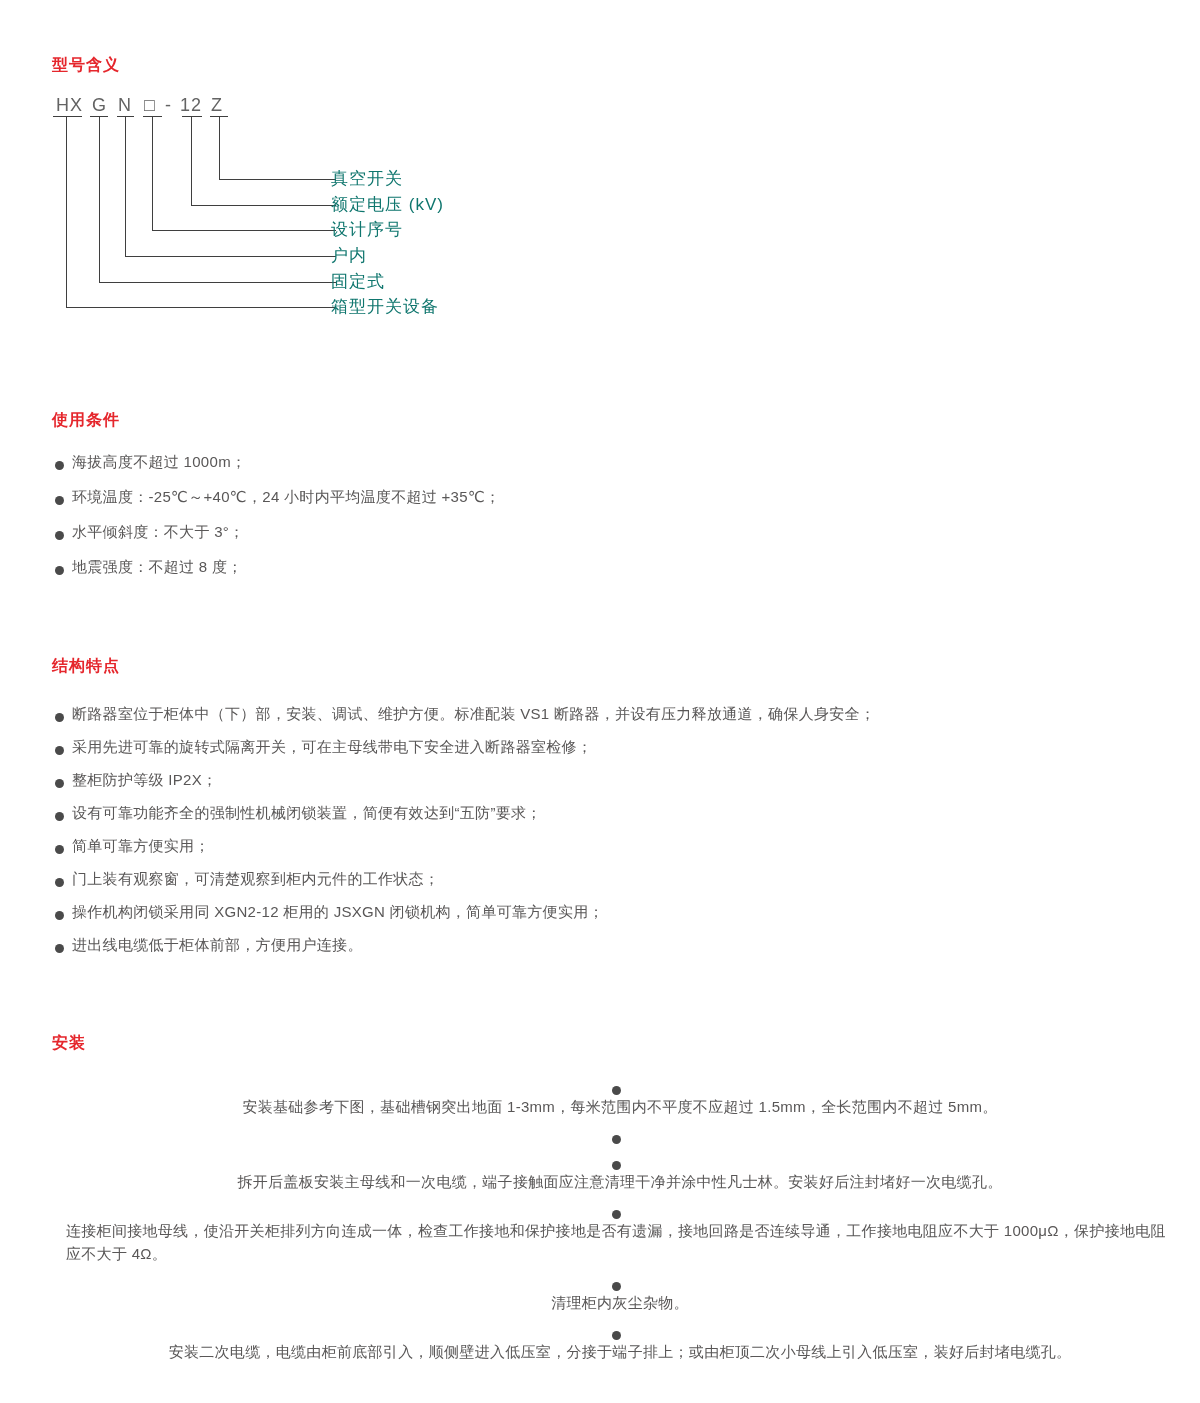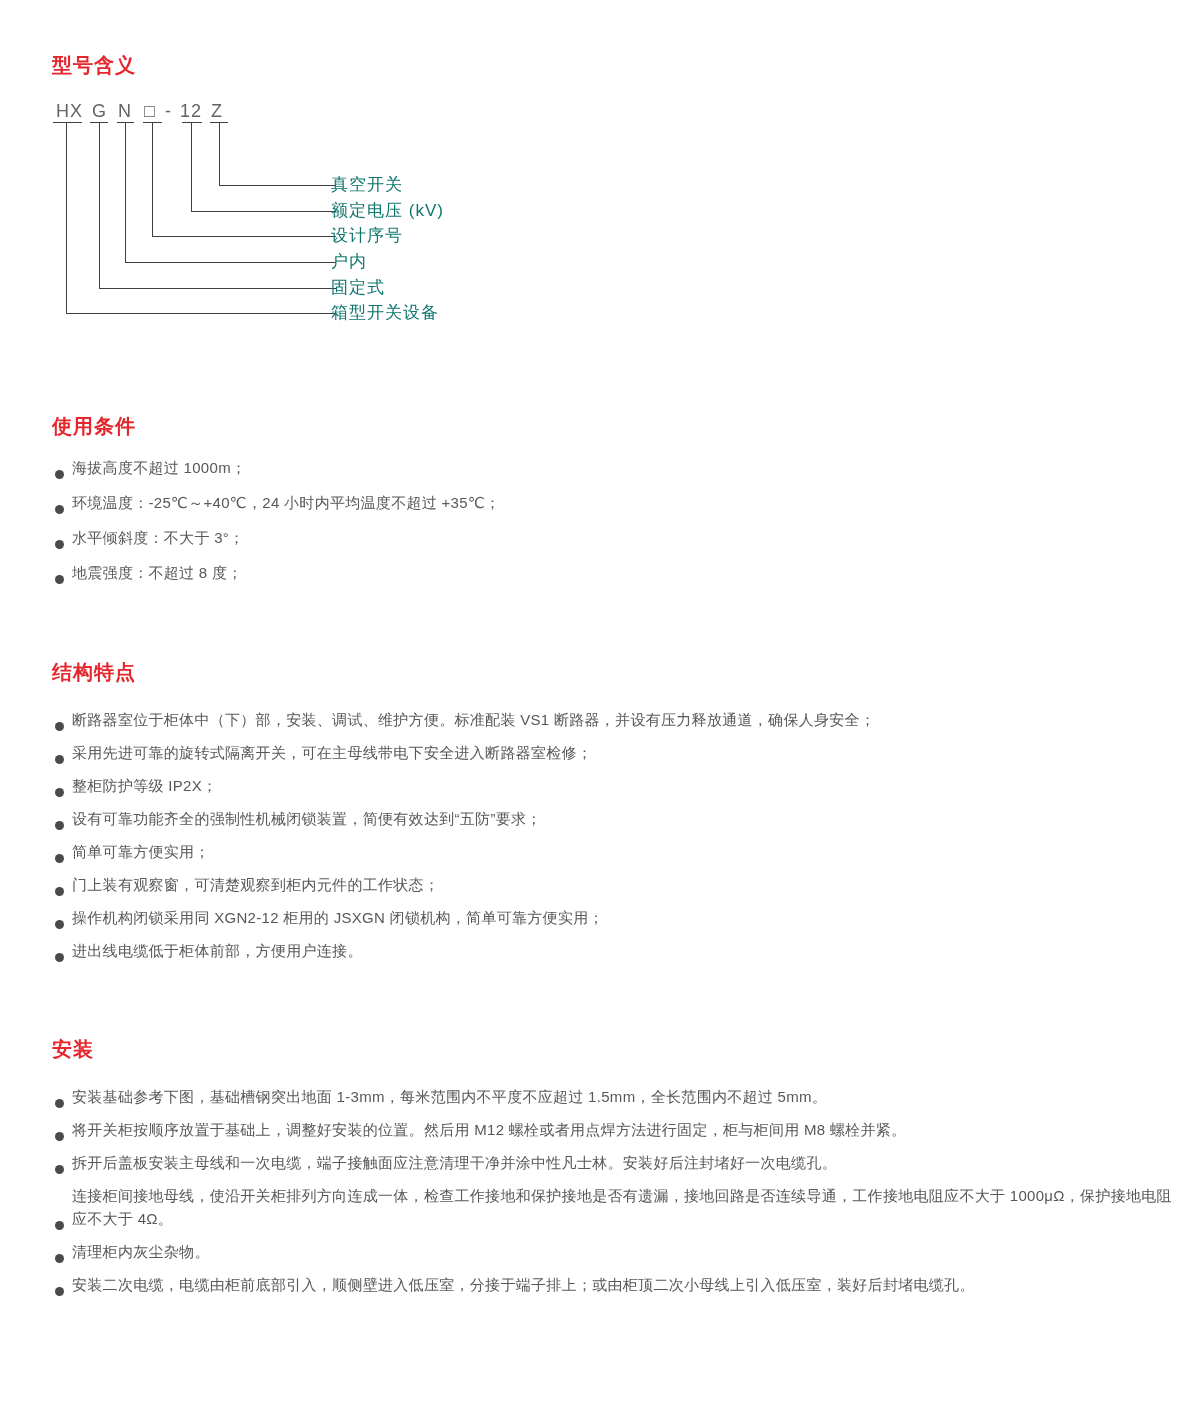--- a/index.html
+++ b/index.html
@@ -13,28 +13,28 @@
   body{
     width:1200px;height:1403px;
     font-family:"Liberation Sans","DejaVu Sans",sans-serif;
     color:var(--text-gray);
     overflow:hidden;
   }
   .page{position:relative;width:1200px;height:1403px;background:#fff;}
 
   .heading{
     margin-left:52px;
-    font-size:20px;line-height:24px;
+    font-size:16px;line-height:24px;
     font-weight:600;letter-spacing:1px;
     color:var(--accent-red);
   }
 
   
   .sec-model{padding-top:53px;}
-  .diagram{position:relative;margin-top:23px;height:235px;width:1028px;}
+  .diagram{position:relative;margin-top:17px;height:235px;width:1028px;}
   .diagram .code{
     position:absolute;top:0;
     font-size:18px;line-height:22px;color:var(--code-gray);letter-spacing:1px;
     white-space:nowrap;
   }
   .diagram .cap{position:absolute;top:22px;height:1px;background:var(--line-dark);}
   .diagram .vline{position:absolute;width:1px;background:var(--line-dark);}
   .diagram .hline{position:absolute;height:1px;background:var(--line-dark);}
   .diagram .lbl{
     position:absolute;left:331px;
@@ -47,26 +47,26 @@
   .sec-usage .heading{margin-top:79px;}
   .sec-structure .heading{margin-top:76px;}
   .sec-install .heading{margin-top:75px;}
 
   .list{margin-left:55px;margin-right:15px;}
   .sec-usage .list{margin-top:18px;}
   .sec-structure .list{margin-top:24px;}
   .sec-install .list{margin-top:24px;}
 
   .item{
-    display:flex;align-items:flex-end;
+    display:flex;align-items:center;
     font-size:15px;line-height:23px;
   }
   .sec-usage .item{margin-bottom:12px;}
   .sec-structure .item{margin-bottom:10px;}
-  .sec-install .item{margin-bottom:10px;}
+  .sec-install .item{margin-bottom:10px;flex-direction:column;}
 
   .dot{
     flex:0 0 auto;
     width:9px;height:9px;border-radius:50%;
     background:#4a4a4a;
     margin:7px 8px 0 0;
   }
   .txt{max-width:1108px;color:var(--text-gray);letter-spacing:0.3px;}
 </style>
 </head>
@@ -179,21 +179,20 @@
 
   <section class="sec-install">
     <h2 class="heading">安装</h2>
     <div class="list">
       <div class="item">
           <span class="dot"></span>
           <span class="txt">安装基础参考下图，基础槽钢突出地面 1-3mm，每米范围内不平度不应超过 1.5mm，全长范围内不超过 5mm。</span>
         </div>
       <div class="item">
           <span class="dot"></span>
-          <span class="txt">将开关柜按顺序放置于基础上，调整好安装的位置。然后用 M12 螺栓或者用点焊方法进行固定，柜与柜间用 M8 螺栓并紧。</span>
         </div>
       <div class="item">
           <span class="dot"></span>
           <span class="txt">拆开后盖板安装主母线和一次电缆，端子接触面应注意清理干净并涂中性凡士林。安装好后注封堵好一次电缆孔。</span>
         </div>
       <div class="item">
           <span class="dot"></span>
           <span class="txt">连接柜间接地母线，使沿开关柜排列方向连成一体，检查工作接地和保护接地是否有遗漏，接地回路是否连续导通，工作接地电阻应不大于 1000μΩ，保护接地电阻应不大于 4Ω。</span>
         </div>
       <div class="item">

